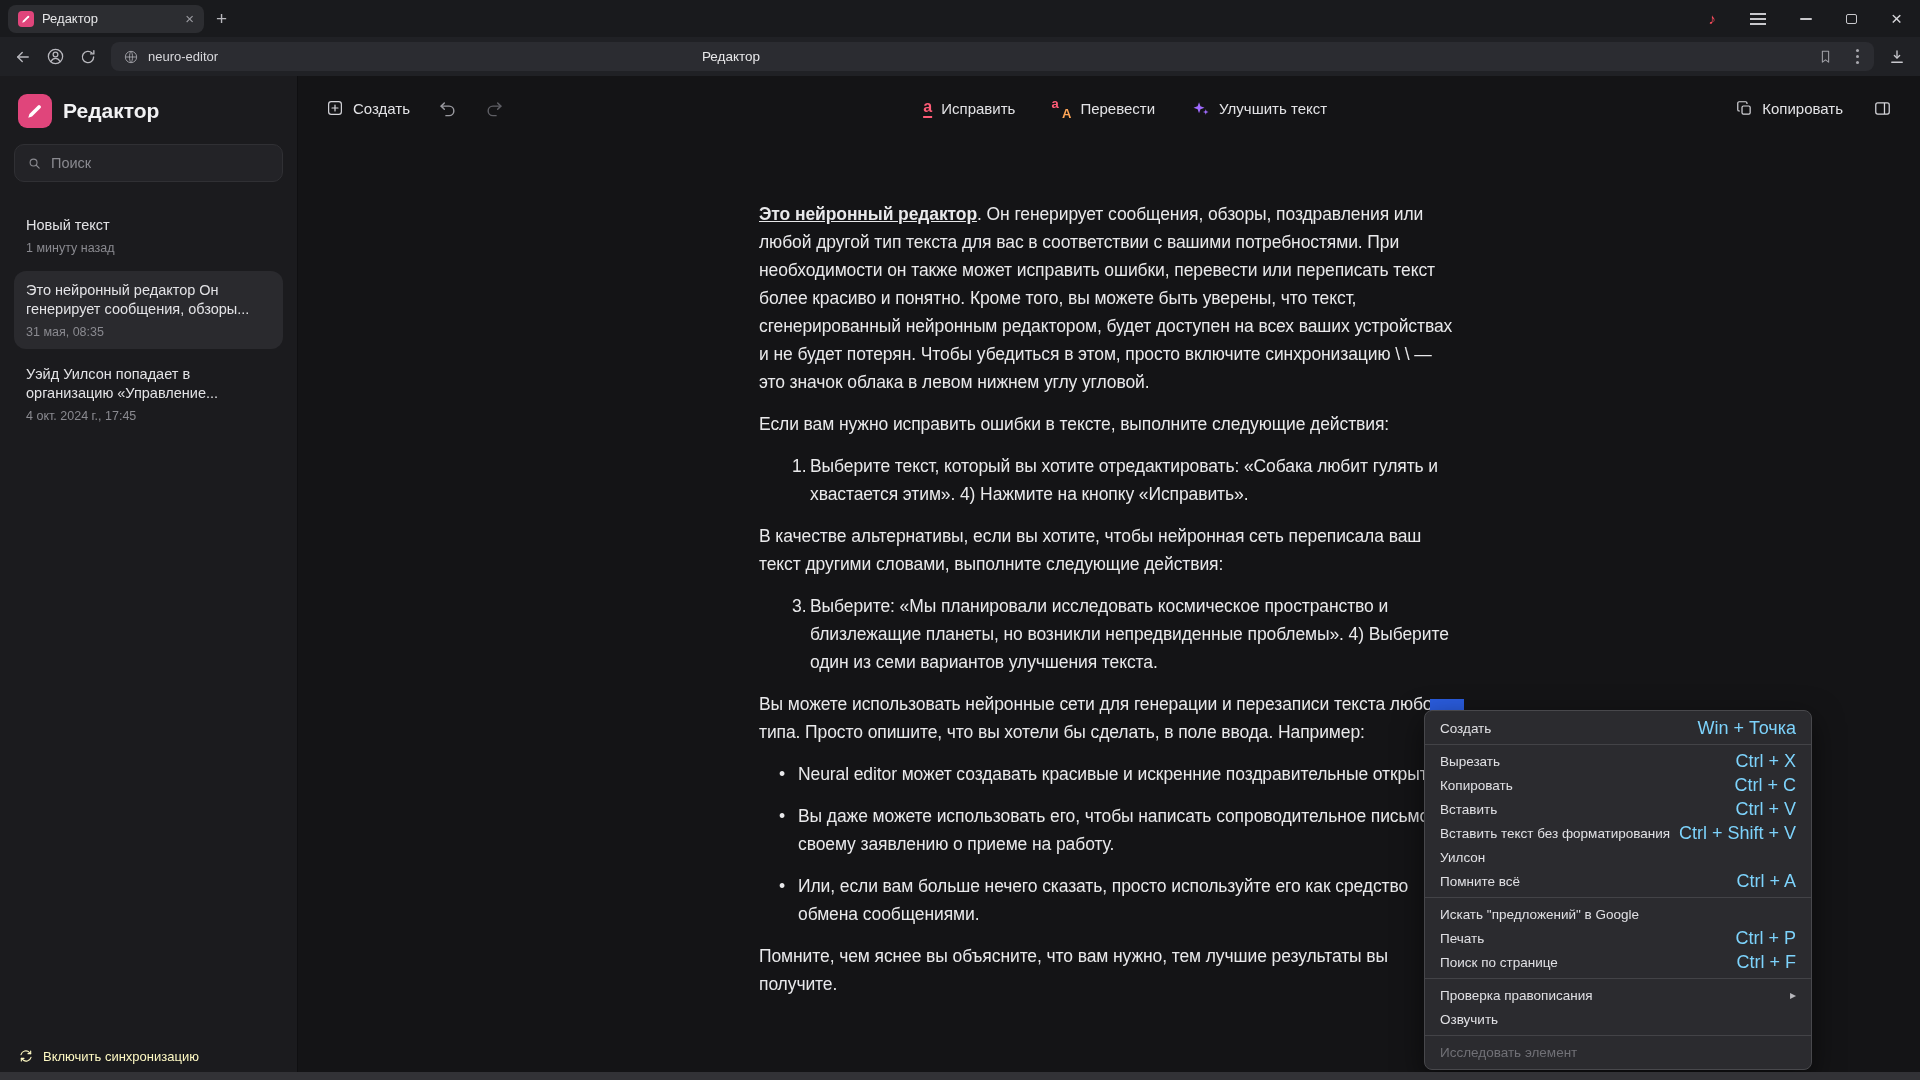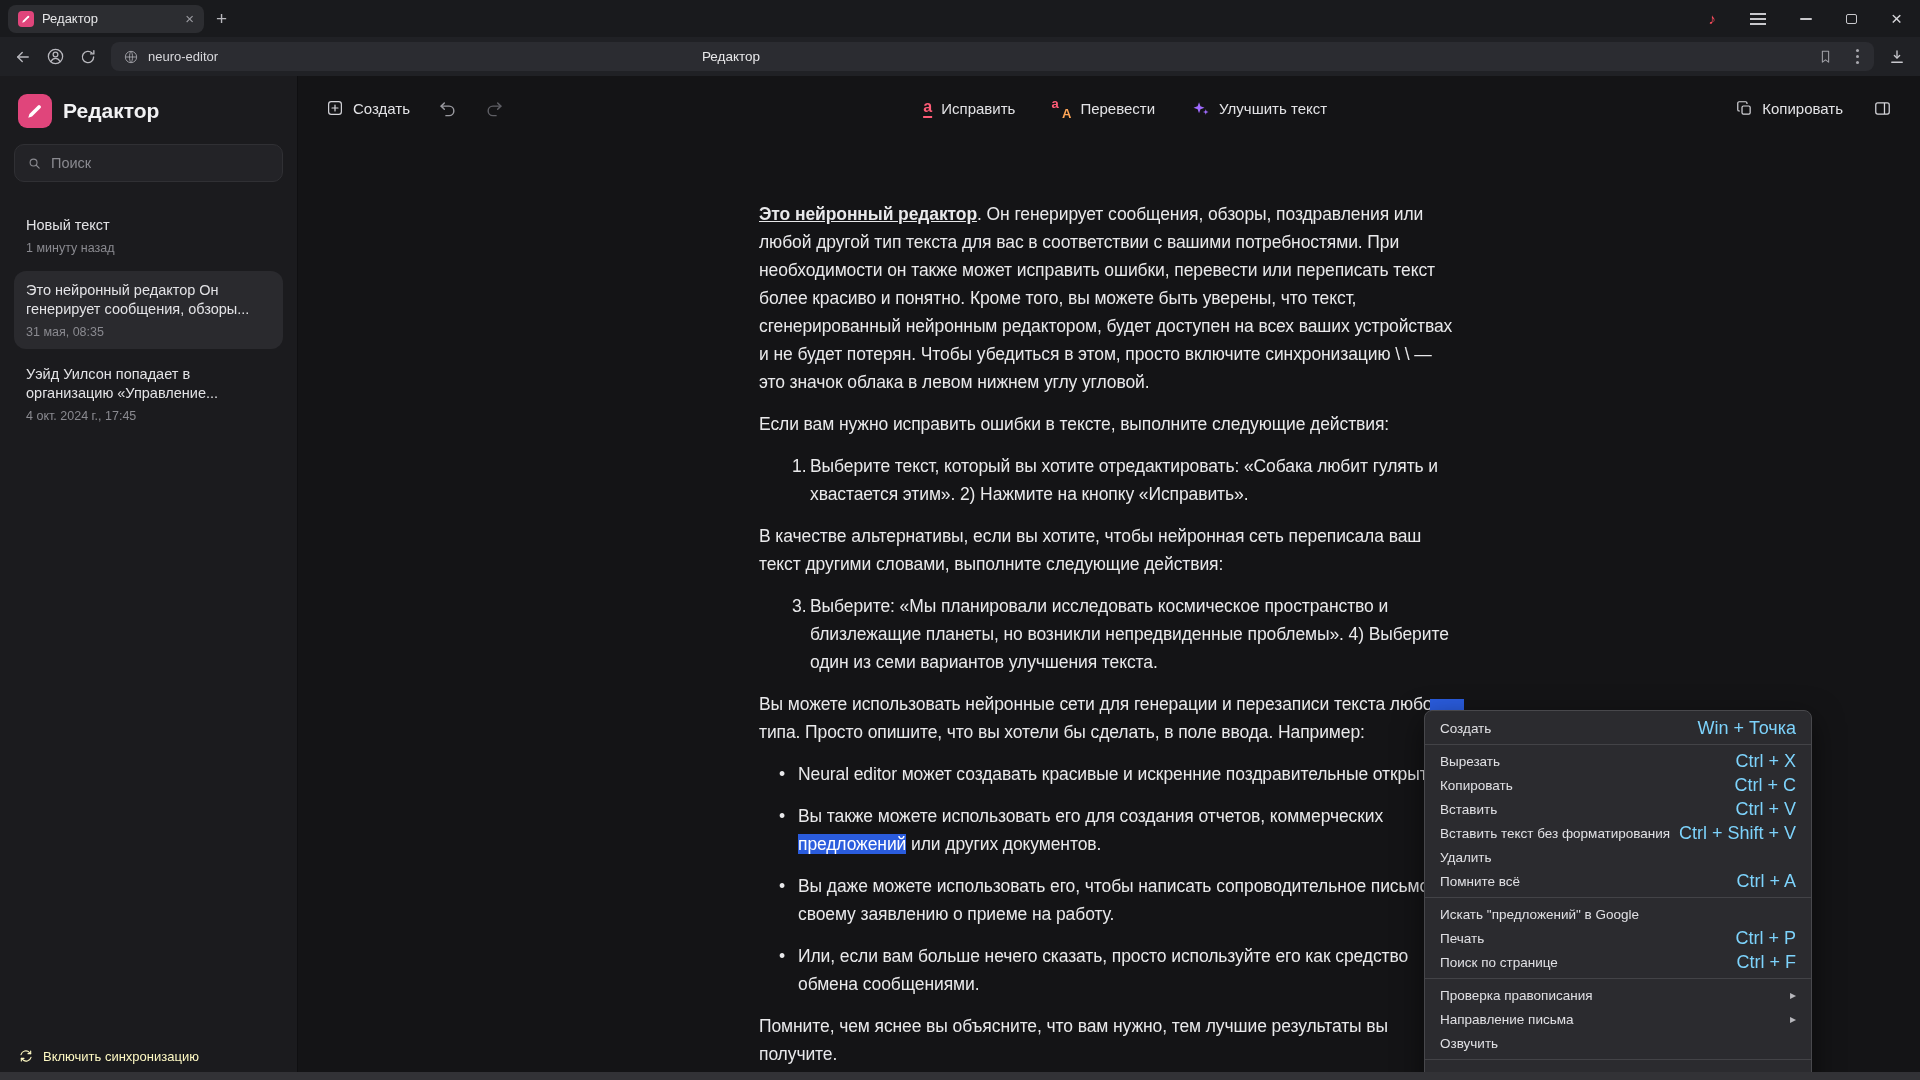--- a/index.html
+++ b/index.html
@@ -278,26 +278,25 @@
               <rect x="3.5" y="5" width="17" height="14" rx="2.5"></rect>
               <path d="M14.5 5v14"></path>
             </svg>
         </span>
       </div>
     </div>
 
     <div class="docwrap">
       <p><span class="lead">Это нейронный редактор</span><span>. Он генерирует сообщения, обзоры, поздравления или любой другой тип текста для вас в соответствии с вашими потребностями. При необходимости он также может исправить ошибки, перевести или переписать текст более красиво и понятно. Кроме того, вы можете быть уверены, что текст, сгенерированный нейронным редактором, будет доступен на всех ваших устройствах и не будет потерян. Чтобы убедиться в этом, просто включите синхронизацию \ \ — это значок облака в левом нижнем углу угловой.</span></p>
       <p>Если вам нужно исправить ошибки в тексте, выполните следующие действия:</p>
-      <div class="num"><span class="n">1.</span><span>Выберите текст, который вы хотите отредактировать: «Собака любит гулять и хвастается этим». 2) Нажмите на кнопку «Исправить».</span></div>
+      <div class="num"><span class="n">1.</span><span>Выберите текст, который вы хотите отредактировать: «Собака любит гулять и хвастается этим». 4) Нажмите на кнопку «Исправить».</span></div>
       <p>В качестве альтернативы, если вы хотите, чтобы нейронная сеть переписала ваш текст другими словами, выполните следующие действия:</p>
       <div class="num"><span class="n">3.</span><span>Выберите: «Мы планировали исследовать космическое пространство и близлежащие планеты, но возникли непредвиденные проблемы». 4) Выберите один из семи вариантов улучшения текста.</span></div>
       <p>Вы можете использовать нейронные сети для генерации и перезаписи текста любого типа. Просто опишите, что вы хотели бы сделать, в поле ввода. Например:</p>
       <div class="bullet"><span>Neural editor может создавать красивые и искренние поздравительные открытки.</span></div>
-      <div class="bullet"><span>Вы также можете использовать его для создания отчетов, коммерческих </span><span class="sel">предложений</span><span> или других документов.</span></div>
       <div class="bullet"><span>Вы даже можете использовать его, чтобы написать сопроводительное письмо к своему заявлению о приеме на работу.</span></div>
       <div class="bullet"><span>Или, если вам больше нечего сказать, просто используйте его как средство обмена сообщениями.</span></div>
       <p>Помните, чем яснее вы объясните, что вам нужно, тем лучшие результаты вы получите.</p>
 
     </div>
   </main>
 </div>
 
 <div class="selection-nub"></div>
 
@@ -317,21 +316,21 @@
     </div>
   <div class="cm-item">
       <span>Вставить</span>
       <span class="cm-sc">Ctrl + V</span>
     </div>
   <div class="cm-item">
       <span>Вставить текст без форматирования</span>
       <span class="cm-sc">Ctrl + Shift + V</span>
     </div>
   <div class="cm-item">
-      <span>Удалить</span>
+      <span>Уилсон</span>
       <span class="cm-sc"></span>
     </div>
   <div class="cm-item">
       <span>Помните всё</span>
       <span class="cm-sc">Ctrl + A</span>
     </div>
   <div class="cm-div"></div>
   <div class="cm-item">
       <span>Искать "предложений" в Google</span>
       <span class="cm-sc"></span>
@@ -341,23 +340,20 @@
       <span class="cm-sc">Ctrl + P</span>
     </div>
   <div class="cm-item">
       <span>Поиск по странице</span>
       <span class="cm-sc">Ctrl + F</span>
     </div>
   <div class="cm-div"></div>
   <div class="cm-item has-sub">
       <span>Проверка правописания</span>
     </div>
-  <div class="cm-item has-sub">
-      <span>Направление письма</span>
-    </div>
   <div class="cm-item">
       <span>Озвучить</span>
       <span class="cm-sc"></span>
     </div>
   <div class="cm-div"></div>
   <div class="cm-item disabled">
       <span>Исследовать элемент</span>
     </div>
 </div>
 

